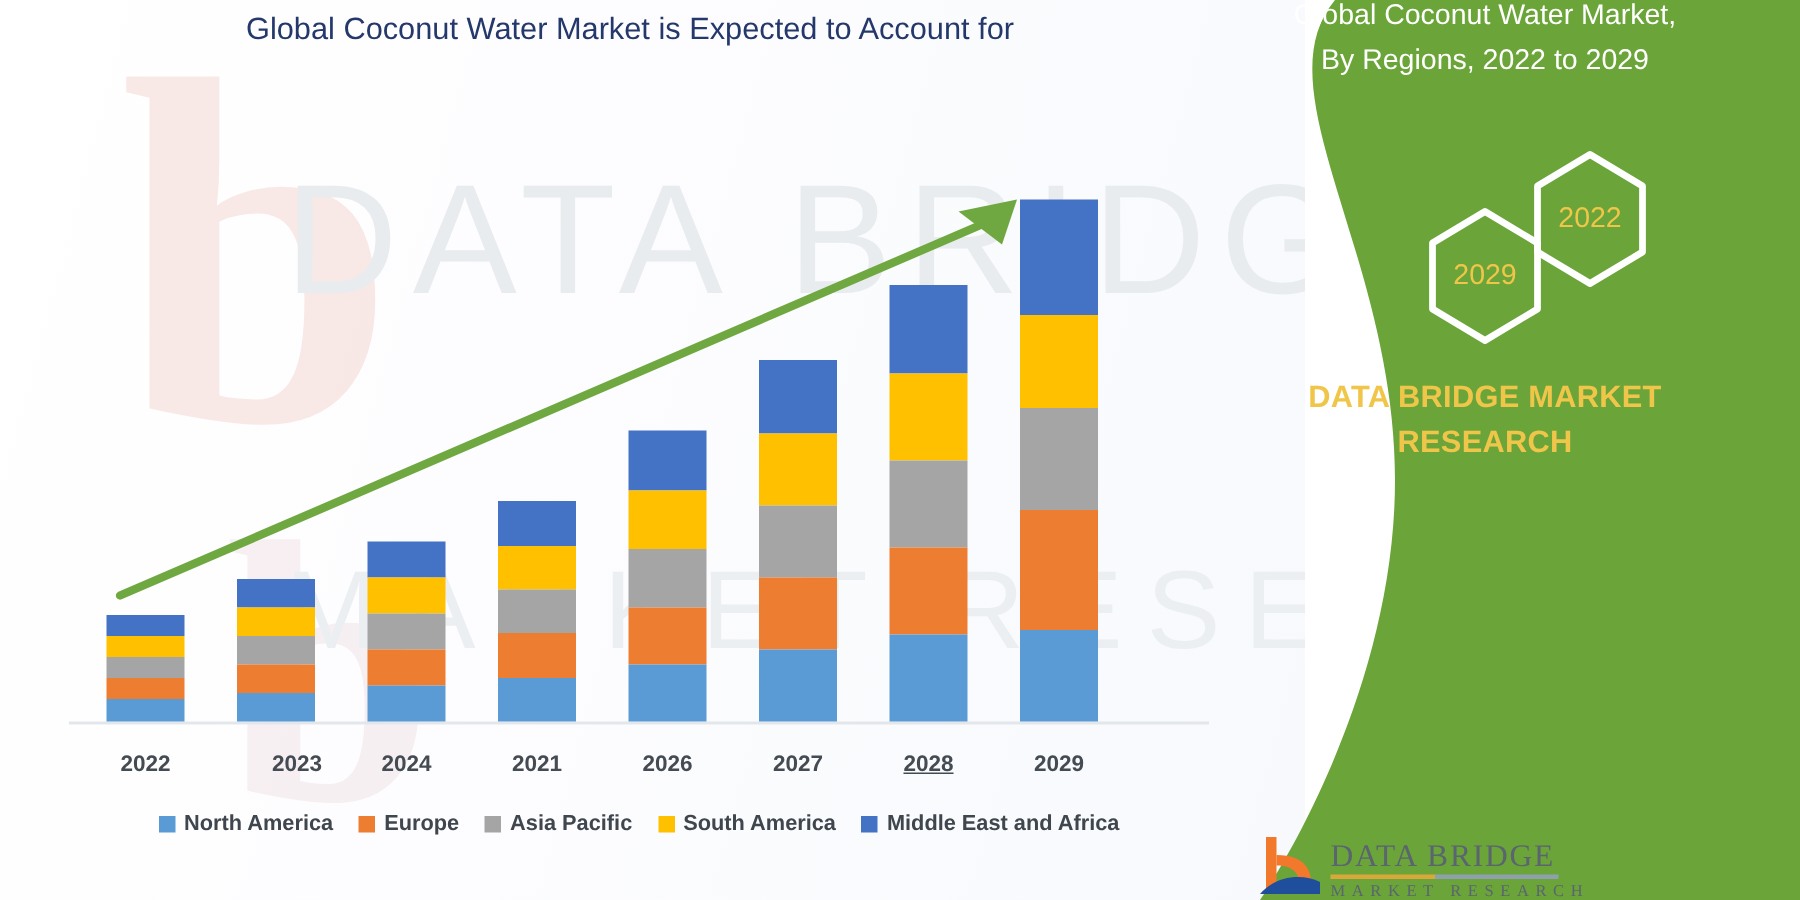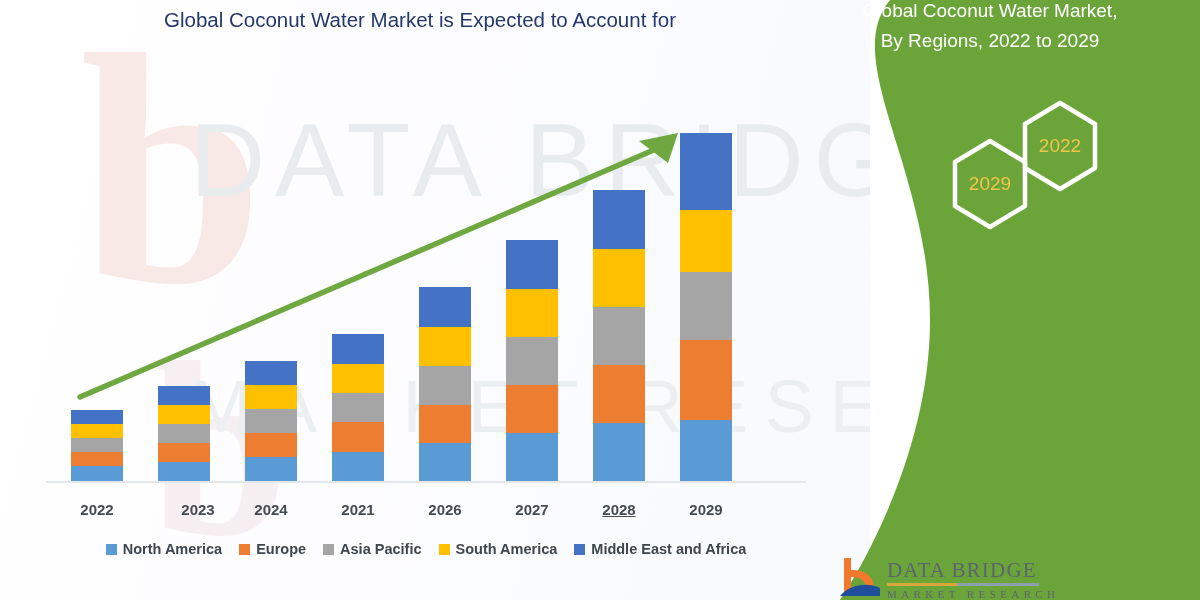--- a/index.html
+++ b/index.html
@@ -209,20 +209,24 @@
       <span>2022</span>
     </div>
     <div class="hex hex-2029">
       <svg viewBox="0 0 80 92">
           <polygon points="40,3 75,24 75,68 40,89 5,68 5,24" fill="none" stroke="#ffffff" stroke-width="4.5" stroke-linejoin="round"></polygon>
         </svg>
       <span>2029</span>
     </div>
   </div>
 
+  <div class="rt-brand">
+    <div>DATA BRIDGE MARKET</div>
+    <div>RESEARCH</div>
+  </div>
 
   <div class="logo">
     <div class="logo-mark">
       <svg viewBox="0 0 40 44" width="40" height="44">
         <path d="M4 2 L11 2 L11 40 L4 40 Z" fill="#f2792b"></path>
         <path d="M11 14 C30 14 36 24 34 40 L26 40 C28 27 23 21 11 21 Z" fill="#f2792b"></path>
         <path d="M0 40 C10 28 28 26 40 32 L40 40 Z" fill="#1f4f9c"></path>
       </svg>
     </div>
     <div class="logo-text">

